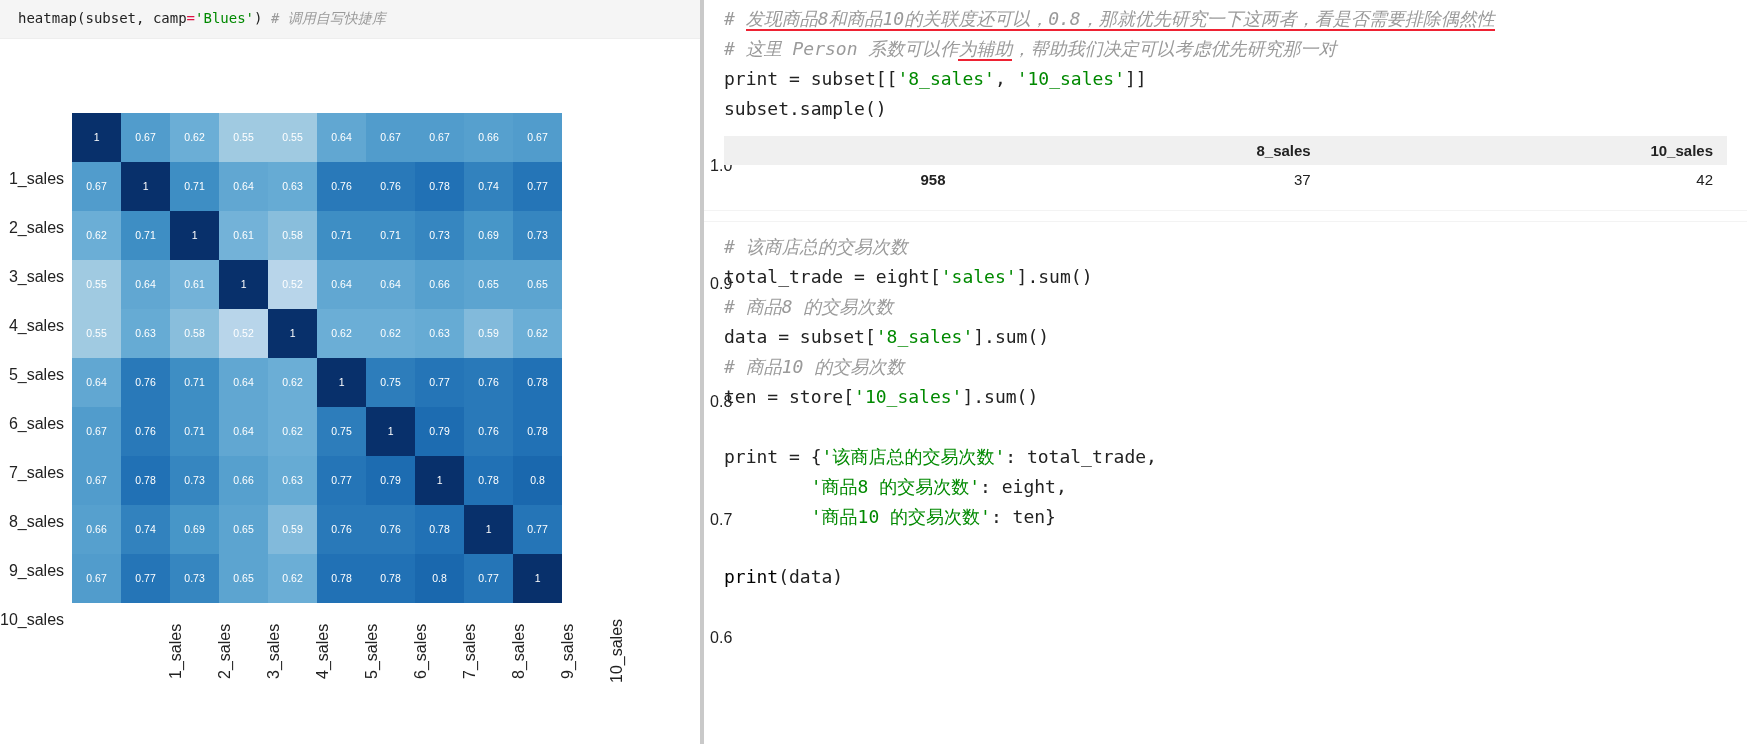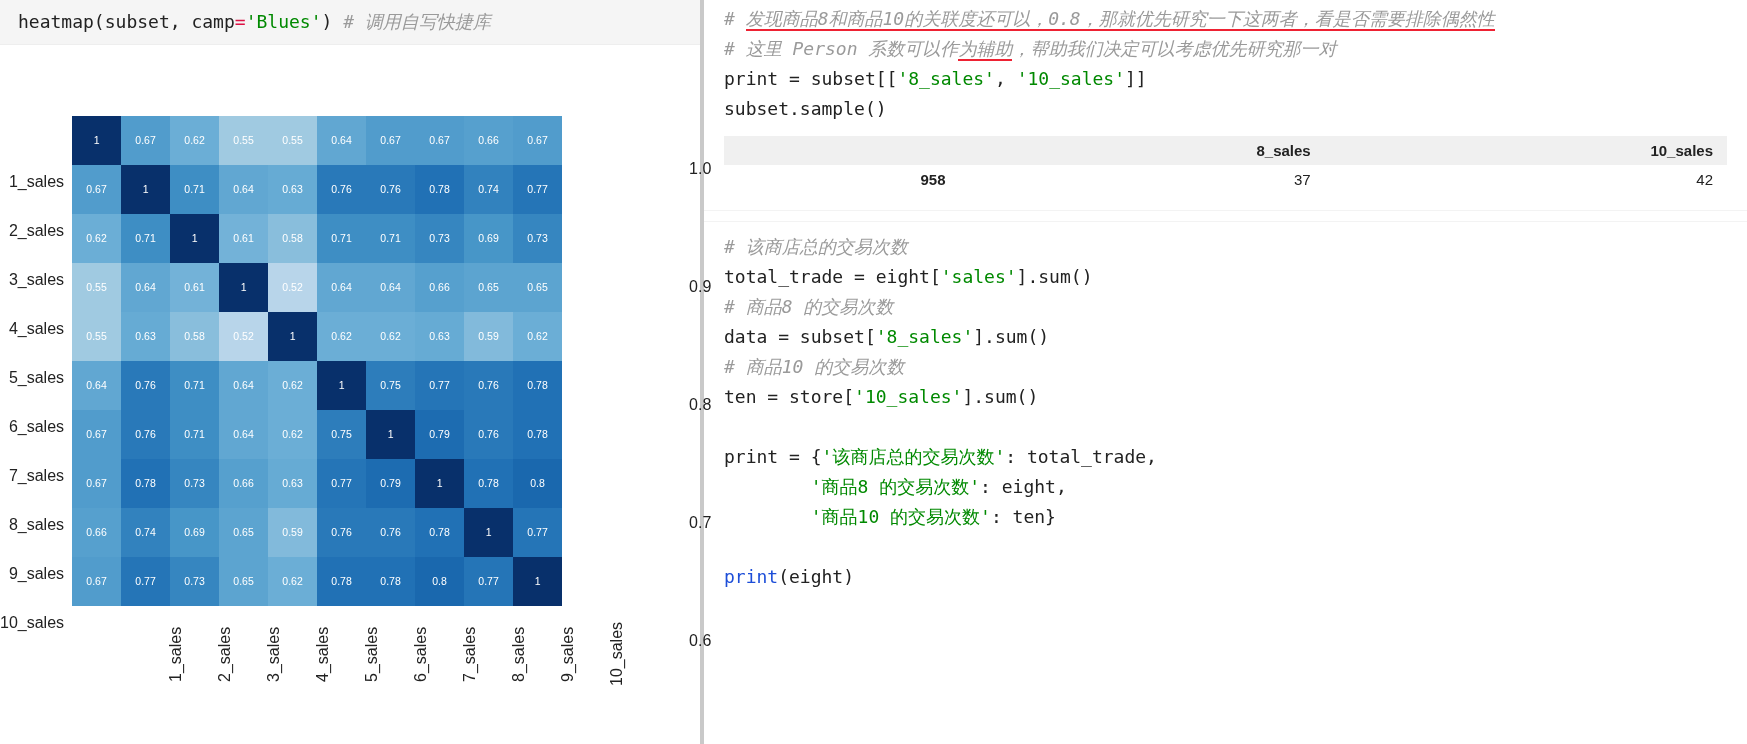--- a/index.html
+++ b/index.html
@@ -1,28 +1,28 @@
 <!DOCTYPE html>
 <html><head>
 <meta charset="utf-8">
 <style>
 body{margin:0;font-family:Consolas,Monaco,monospace;font-size:17px;color:#222;display:flex;width:1747px;height:744px;overflow:hidden;background:#fff}
 .left{width:700px;border-right:4px solid #c9c9c9;display:flex;flex-direction:column}
 .right{flex:1;display:flex;flex-direction:column;overflow:hidden}
-.codebar{background:#f5f5f5;padding:10px 18px;font-size:18px;border-bottom:1px solid #eee}
+.codebar{background:#f5f5f5;padding:10px 18px;font-size:14px;border-bottom:1px solid #eee}
 .fn{color:#222}.paren{color:#222}.str{color:#008900}.cmt{color:#9a9a9a;font-style:italic}.op{color:#d14}
 .plot{flex:1;display:flex;align-items:center;padding:30px 10px 10px 0}
 .ylabels{display:flex;flex-direction:column;justify-content:space-around;height:490px;margin-top:-5px;width:95px;text-align:right;font:16px sans-serif;color:#222}
 .ylabels div{height:49px;line-height:49px;padding-right:8px}
 .grid{display:grid;grid-template-columns:repeat(10,49px);grid-template-rows:repeat(10,49px)}
 .cell{display:flex;align-items:center;justify-content:center;font:10.5px sans-serif;color:#fff}
 .xlabels{display:flex;margin-left:95px;margin-top:8px}
 .xlabels div{width:49px;text-align:center;font:16px sans-serif;color:#222;writing-mode:vertical-rl;transform:rotate(180deg);height:80px}
 .cbar{width:22px;height:490px;margin-left:30px;background:linear-gradient(to top,#a5cfe6,#7eb8da,#4f98c9,#2e78b4,#1a5591,#08306b)}
-.cticks{display:flex;flex-direction:column;justify-content:space-between;height:490px;margin-left:2px;font:16px sans-serif;color:#222}
+.cticks{display:flex;flex-direction:column;justify-content:space-between;height:490px;margin-left:23px;font:16px sans-serif;color:#222}
 .rcode{padding:10px 20px;font-size:18px;line-height:30px;white-space:pre}
 .rcode.tight{padding-top:4px;padding-bottom:4px}
 .underline-red{border-bottom:2px solid #e23;display:inline-block;line-height:1.1}
 .output-table{margin:8px 20px 16px 20px;border-collapse:collapse;font:15px sans-serif}
 .output-table th,.output-table td{padding:6px 14px;text-align:right}
 .output-table thead tr{background:#f0f0f0}
 .output-table th{font-weight:bold}
 .output-table .idx{font-weight:bold}
 .sep{height:10px;background:#fff;border-top:1px solid #f3f3f3;border-bottom:1px solid #f3f3f3}
 </style>
@@ -202,14 +202,14 @@
 <span>total_trade = eight[</span><span class="str">'sales'</span><span>].sum()</span>
 <span class="cmt"># 商品8 的交易次数</span>
 <span>data = subset[</span><span class="str">'8_sales'</span><span>].sum()</span>
 <span class="cmt"># 商品10 的交易次数</span>
 <span>ten = store[</span><span class="str">'10_sales'</span><span>].sum()</span>
 <span></span>
 <span>print = {</span><span class="str">'该商店总的交易次数'</span><span>: total_trade,</span>
 <span>        </span><span class="str">'商品8 的交易次数'</span><span>: eight,</span>
 <span>        </span><span class="str">'商品10 的交易次数'</span><span>: ten}</span>
 <span></span>
-<span class="fn" style="color:#1d4ed8">print</span><span>(eight)</span></div>
+<span class="fn" style="color:#000000">print</span><span>(data)</span></div>
 </div>
 
 </body></html>

